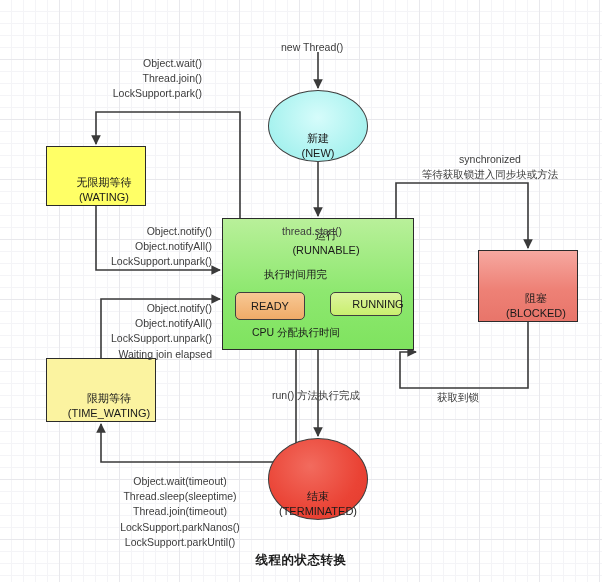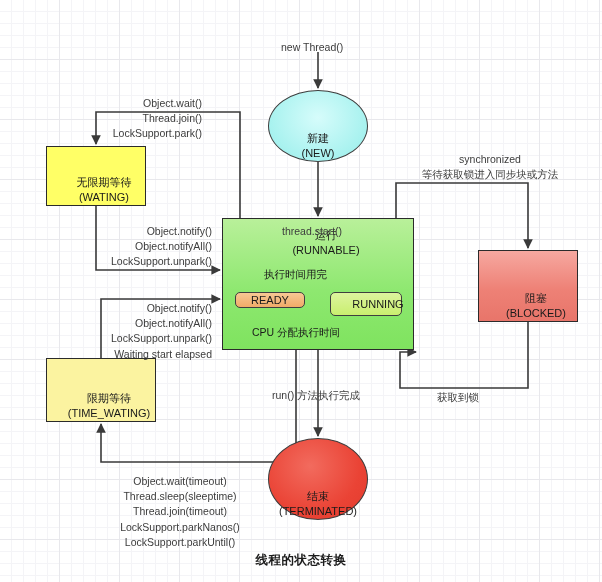--- a/index.html
+++ b/index.html
@@ -79,21 +79,21 @@
     border-radius: 5px;
     display: flex;
     align-items: center;
     justify-content: center;
     font-size: 11px;
     color: #1a1a1a;
     z-index: 5;
   }
   .n-ready {
     left: 235px; top: 292px;
-    width: 70px; height: 16px;
+    width: 70px; height: 28px;
     background: linear-gradient(to bottom, #f7c894, #f0ab68);
   }
   .n-running {
     left: 330px; top: 292px;
     width: 72px; height: 24px;
     background: linear-gradient(to bottom, #ddf49e, #c9ef6f);
     padding-left: 24px;
   }
 
   .inner-lbl {
@@ -229,37 +229,37 @@
 
   <div class="node ellipse n-terminated">
     <span class="cn">结束</span>
     <span class="en">(TERMINATED)</span>
   </div>
 
   <div class="edge-label c" style="left:281px; top:40px;">new Thread()</div>
 
   <div class="edge-label" style="left:282px; top:184px;margin-top:40px;">thread.start()</div>
 
-  <div class="edge-label r" style="left:102px; top:56px; width:100px;margin-top:40px;">
+  <div class="edge-label r" style="left:102px; top:56px; width:100px;">
     <div>Object.wait()</div>
     <div>Thread.join()</div>
     <div>LockSupport.park()</div>
   </div>
 
   <div class="edge-label r" style="left:96px; top:224px; width:116px;">
     <div>Object.notify()</div>
     <div>Object.notifyAll()</div>
     <div>LockSupport.unpark()</div>
   </div>
 
   <div class="edge-label r" style="left:90px; top:301px; width:122px;">
     <div>Object.notify()</div>
     <div>Object.notifyAll()</div>
     <div>LockSupport.unpark()</div>
-    <div>Waiting start elapsed</div>
+    <div>Waiting join elapsed</div>
   </div>
 
   <div class="edge-label c" style="left:104px; top:474px; width:152px;">
     <div>Object.wait(timeout)</div>
     <div>Thread.sleep(sleeptime)</div>
     <div>Thread.join(timeout)</div>
     <div>LockSupport.parkNanos()</div>
     <div>LockSupport.parkUntil()</div>
   </div>
 

